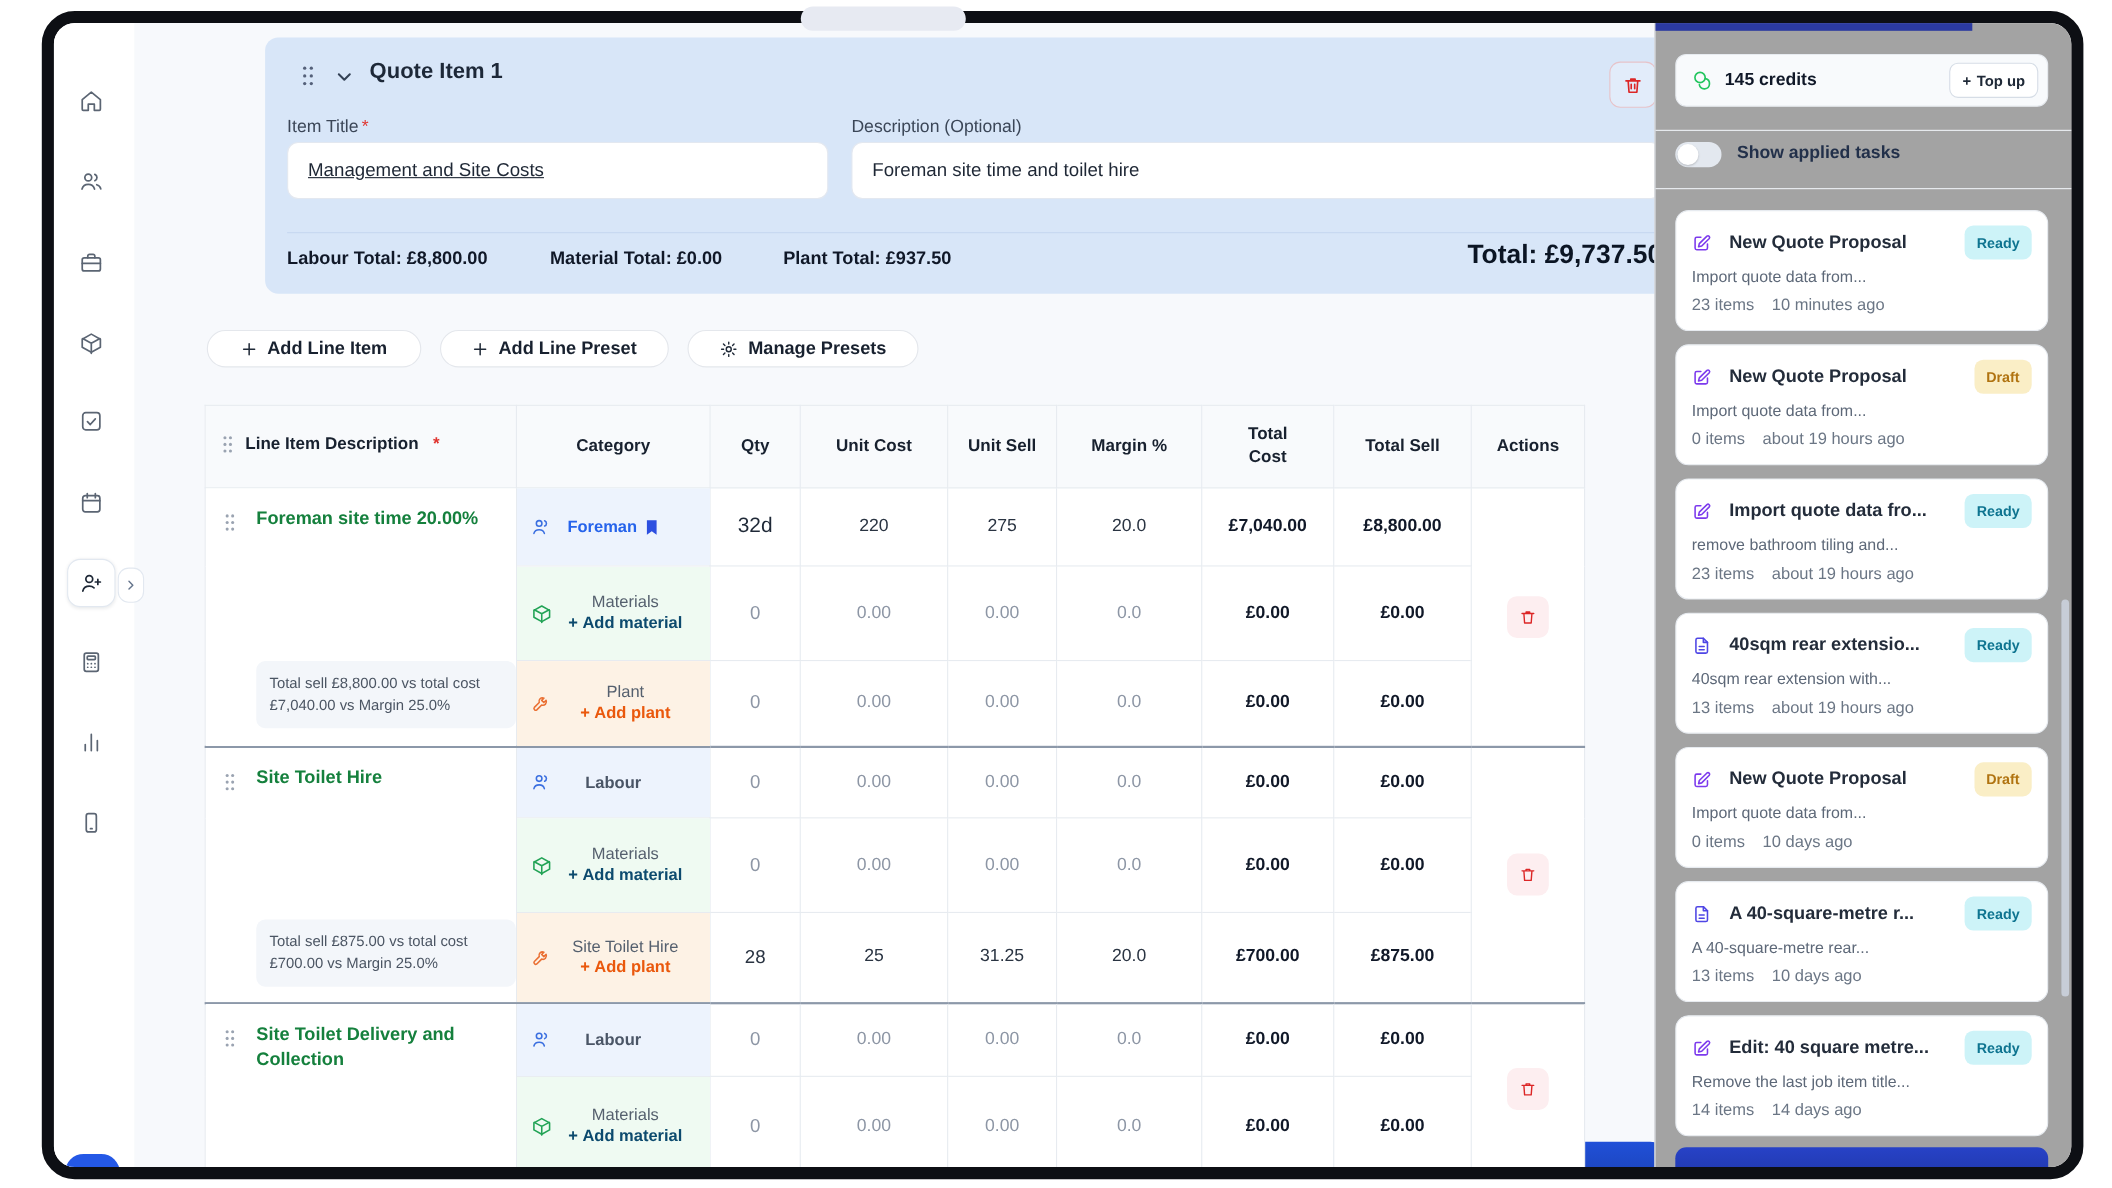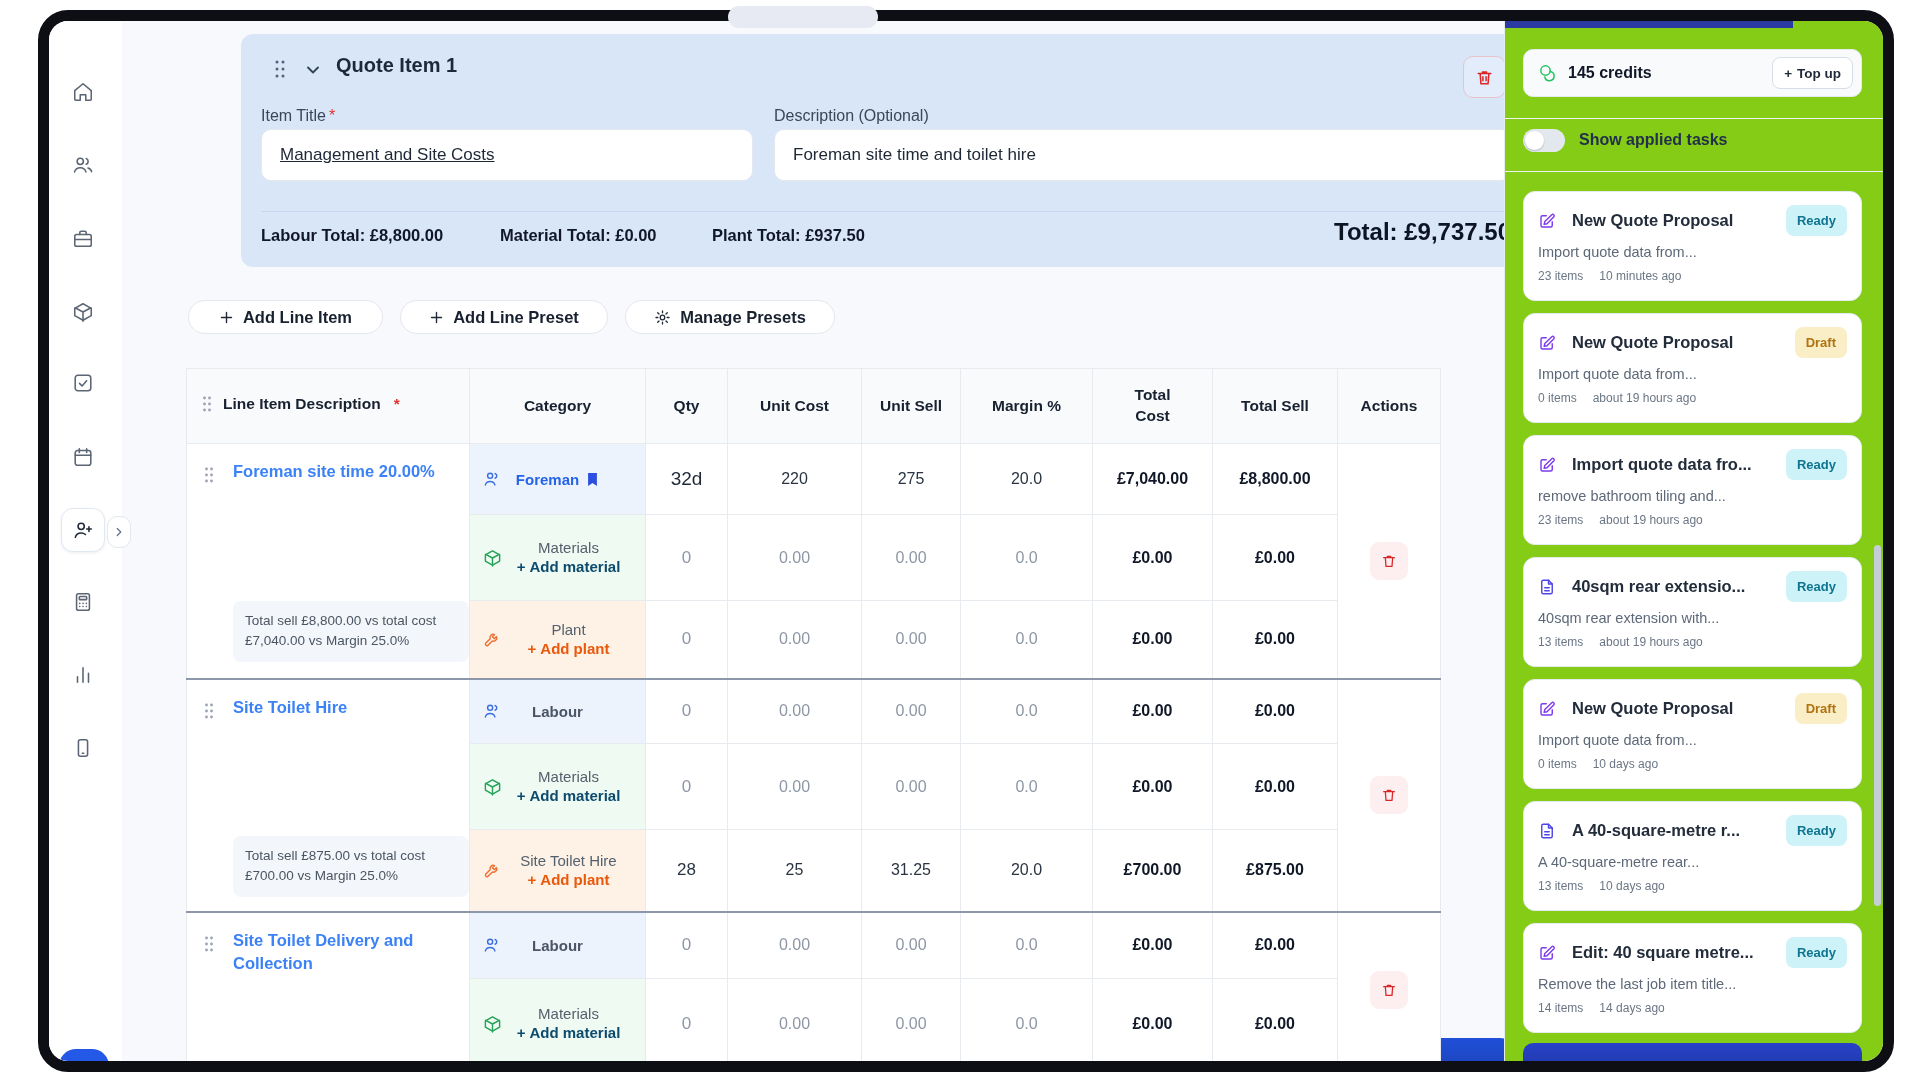--- a/index.html
+++ b/index.html
@@ -44,21 +44,21 @@
 
   
   table.grid{position:absolute;left:137px;top:347px;border-collapse:collapse;table-layout:fixed;background:#fff;
              font-size:16px;color:#2a3442;}
   .grid th,.grid td{border:1px solid #e7ebf0;padding:0;text-align:center;vertical-align:middle;}
   .grid th{background:#f8fafc;height:74px;font-size:15.5px;font-weight:700;color:#18212f;}
   th.h-desc{text-align:left;padding-left:14px;}
   .hwrap{display:inline-block;width:52px;line-height:1.35;}
   tr.gstart td{border-top:2px solid #8c98a9;}
   td.desc{vertical-align:top;position:relative;text-align:left;background:#fff;}
-  .dtitle{position:absolute;left:46px;top:16px;width:220px;font-weight:700;font-size:16.5px;color:#3b82f6;line-height:1.4;}
+  .dtitle{position:absolute;left:46px;top:16px;width:220px;font-weight:700;font-size:16.5px;color:#15803d;line-height:1.4;}
   .ddrag{position:absolute;left:16px;top:22px;color:#9aa3b1;}
   .note{position:absolute;left:46px;width:212px;background:#f3f6fa;border-radius:8px;padding:10px 12px;
         font-size:13.5px;color:#4b5563;line-height:1.5;}
   td.cat{position:relative;font-size:15px;color:#55606e;}
   .cicon{position:absolute;left:13px;top:50%;transform:translateY(-50%);}
   .cat-blue{background:#edf3fd;}
   .cat-green{background:#effaf2;}
   .cat-orange{background:#fdf2e5;}
   .tagline{display:flex;align-items:center;justify-content:center;gap:7px;font-weight:600;}
   .tag-foreman{color:#2563eb;}
@@ -75,41 +75,41 @@
         align-items:center;justify-content:center;}
 
   
   .foot-gray{position:absolute;left:973px;top:1017px;width:221px;height:46px;border-radius:23px;background:#f0f2f6;border:1px solid #e2e6ee;}
   .foot-blue{position:absolute;left:1224px;top:1017px;width:177px;height:46px;border-radius:23px;border:none;
              background:linear-gradient(180deg,#2050d8,#1a3fb0);}
   .foot-fab{position:absolute;left:1382px;top:1006px;width:46px;height:46px;border-radius:50%;border:none;background:#2563eb;
             color:#fff;font-size:21px;font-weight:700;display:flex;align-items:center;justify-content:center;}
 
   
-  .rpanel{position:absolute;left:1455px;top:0;width:379px;height:100%;background:#84cc16;border-left:1px solid #e8ecf1;z-index:3;}
+  .rpanel{position:absolute;left:1455px;top:0;width:379px;height:100%;background:#a3a3a3;border-left:1px solid #e8ecf1;z-index:3;}
   .r-navy{position:absolute;left:0;top:0;width:288px;height:7px;background:#2b3aa0;}
   .credits{position:absolute;left:18px;top:28px;width:339px;height:48px;box-sizing:border-box;background:#f8fafc;
            border:1px solid #e7ebf0;border-radius:10px;display:flex;align-items:center;padding:0 8px 0 14px;gap:10px;}
   .credits-label{font-size:16px;font-weight:700;color:#101828;flex:1;}
   .topup{height:32px;border-radius:8px;border:1px solid #d6dde6;background:#fff;font-size:13.5px;font-weight:600;
          color:#1f2937;display:flex;align-items:center;gap:5px;padding:0 11px;}
   .r-div{position:absolute;left:0;width:100%;height:1px;background:#eef1f5;}
   .toggle{position:absolute;left:18px;top:108px;width:42px;height:23px;border-radius:12px;background:#e3e8ef;border:none;padding:0;}
   .knob{position:absolute;left:2px;top:2px;width:19px;height:19px;border-radius:50%;background:#fff;box-shadow:0 1px 2px rgba(0,0,0,.2);}
   .toggle-label{position:absolute;left:74px;top:110px;font-size:16px;font-weight:600;color:#22304a;}
 
   .card{position:absolute;left:18px;width:339px;height:110px;box-sizing:border-box;background:#fff;border:1px solid #e7ebf0;
         border-radius:12px;padding:13px 14px;}
   .crow1{display:flex;align-items:center;gap:16px;}
   .ctitle{font-weight:700;font-size:16.5px;color:#232c3a;white-space:nowrap;overflow:hidden;flex:1;}
   .badge{font-size:13px;font-weight:700;padding:8px 11px;border-radius:8px;white-space:nowrap;}
   .badge.ready{background:#cdf3f8;color:#0e7490;}
   .badge.draft{background:#faeec6;color:#b07310;}
   .cdesc{margin-top:8px;font-size:14.5px;color:#5d6878;white-space:nowrap;overflow:hidden;}
-  .cmeta{margin-top:9px;font-size:12px;color:#6b7685;display:flex;gap:16px;align-items:center;}
+  .cmeta{margin-top:9px;font-size:15px;color:#6b7685;display:flex;gap:16px;align-items:center;}
   .thumb{position:absolute;right:3px;top:524px;width:7px;height:361px;border-radius:4px;background:#c7cdd7;}
   .r-cta{position:absolute;left:18px;top:1022px;width:339px;height:42px;border-radius:10px;border:none;
          background:linear-gradient(180deg,#2742c7,#1d339e);}
 </style>
 </head>
 <body>
 
 <div class="app">
 
   <div class="sidebar">

